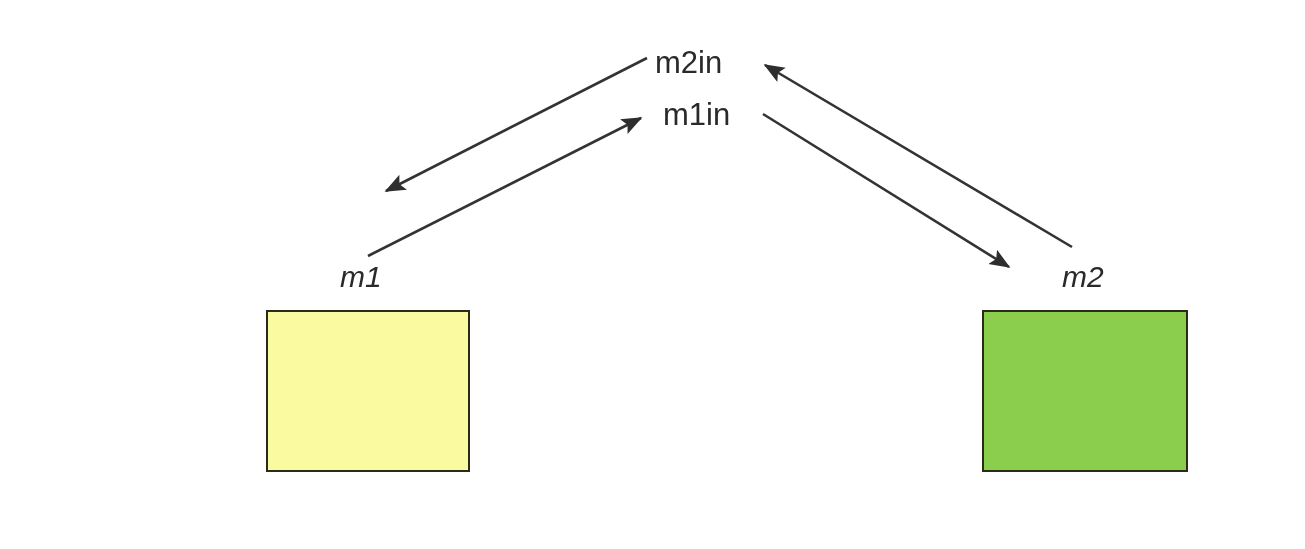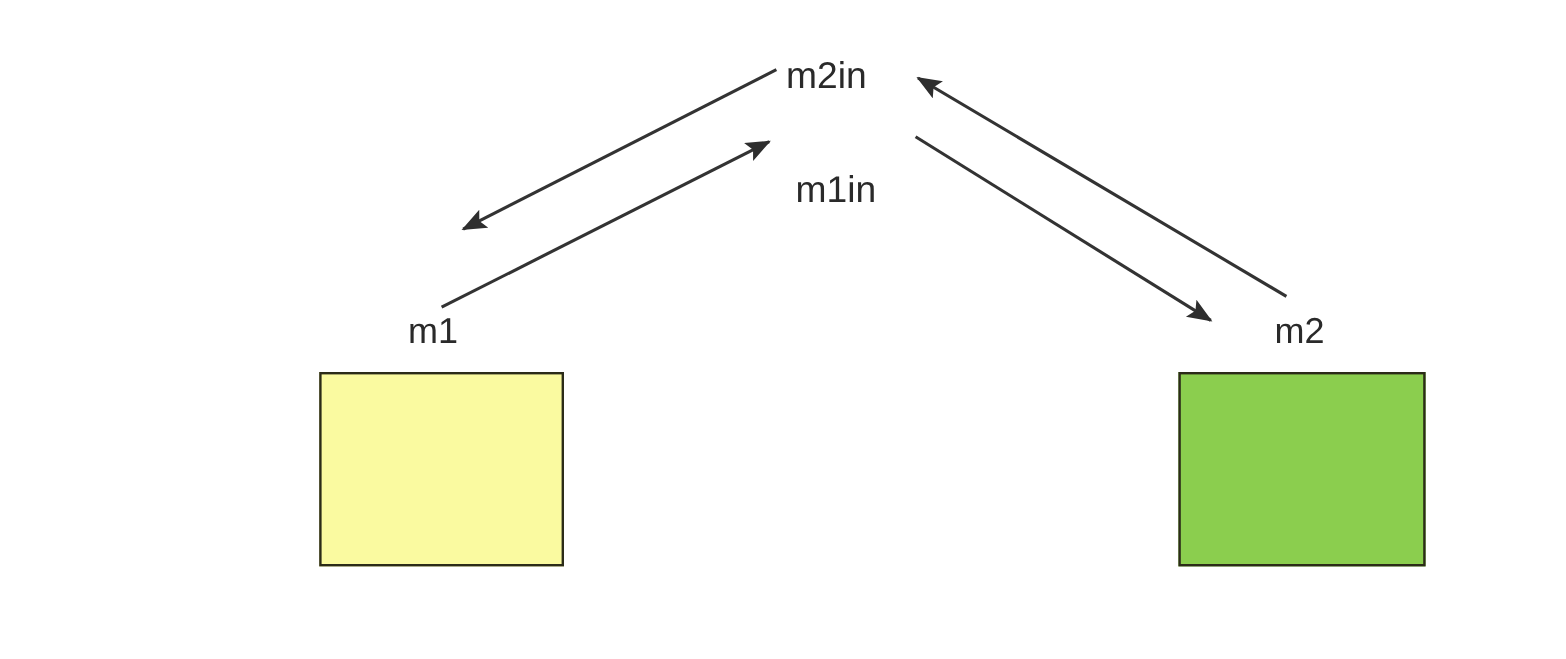--- a/index.html
+++ b/index.html
@@ -29,20 +29,21 @@
     box-sizing: border-box;
     border: 2px solid #2b2b18;
   }
   .node-label {
     position: absolute;
     font-family: "Liberation Sans", sans-serif;
     font-size: 30px;
     line-height: 30px;
     color: #2a2a2a;
     white-space: nowrap;
+    font-style: italic;
   }
   .port-label {
     position: absolute;
     font-family: "Liberation Sans", sans-serif;
     font-size: 31px;
     line-height: 31px;
     color: #2a2a2a;
     white-space: nowrap;
   }
   #box-m1 {
@@ -68,21 +69,20 @@
     top: 262px;
     text-align: right;
   }
   #label-m2in {
     left: 655px;
     top: 47px;
   }
   #label-m1in {
     left: 663px;
     top: 99px;
-    margin-top: 43px;
   }
 </style>
 </head>
 <body>
 
 <div id="canvas" style="background: rgb(255, 255, 255);">
 
   <svg id="edge-layer" viewBox="0 0 1305 549" xmlns="http://www.w3.org/2000/svg">
     <defs>
       <marker id="arrow" markerWidth="9" markerHeight="9" refX="7.4" refY="3.2" orient="auto" markerUnits="strokeWidth">

